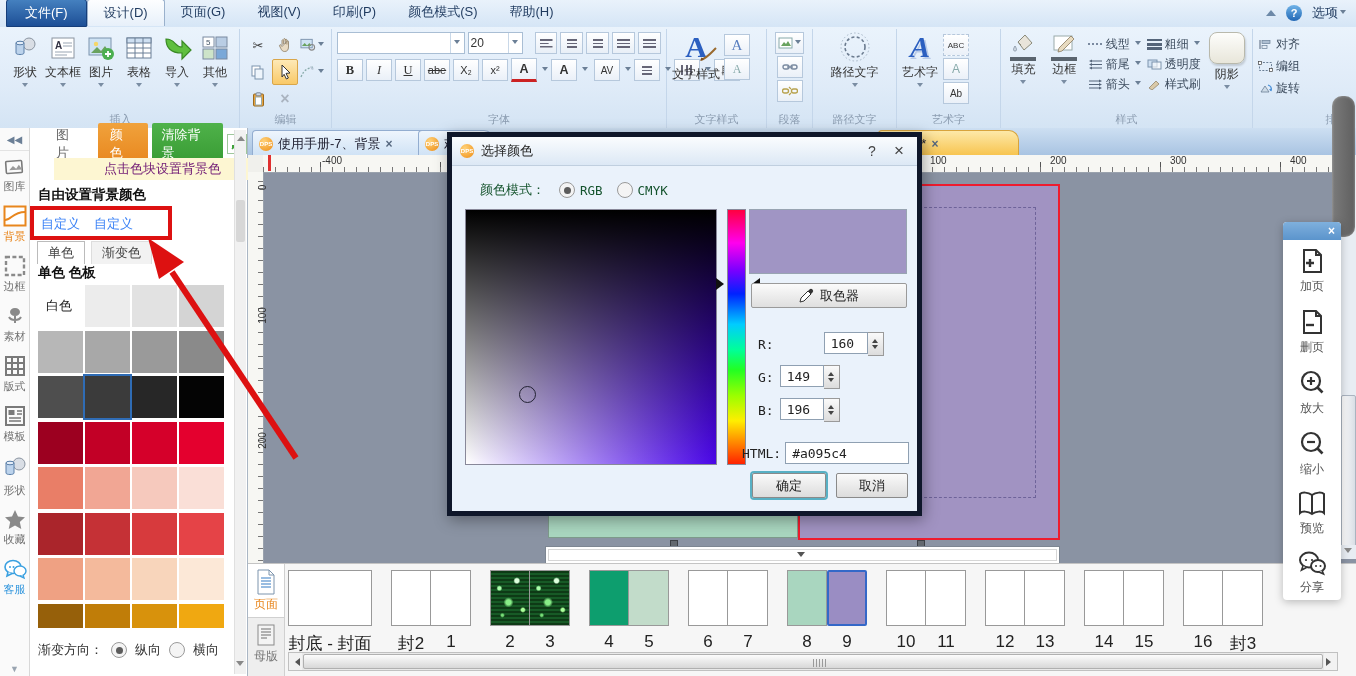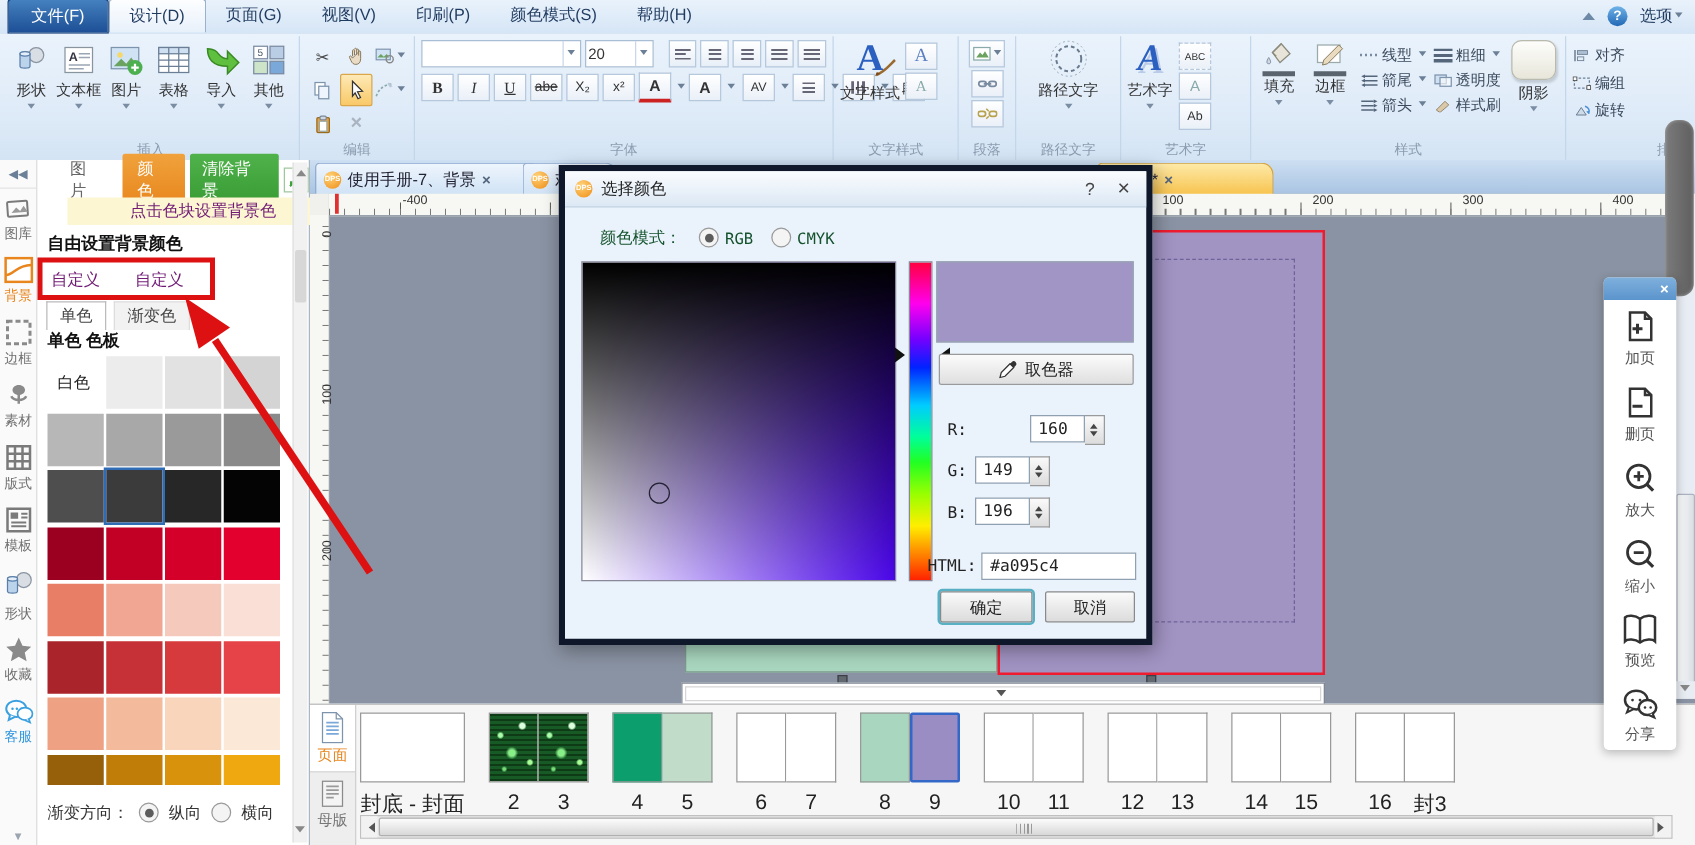--- a/index.html
+++ b/index.html
@@ -56,21 +56,21 @@
   .rail-bottom{position:absolute;bottom:2px;left:0;right:0;text-align:center;color:#9aa5b1;font-size:9px;}
   
   .side-panel{position:absolute;left:30px;top:128px;width:218px;height:548px;background:#ffffff;border-right:1px solid #aab6c4;box-sizing:border-box;}
   .panel-tabs{position:absolute;left:0;top:4px;height:24px;display:flex;align-items:center;gap:4px;padding-left:14px;}
   .ptab{font-size:13px;color:#666;padding:3px 12px;}
   .ptab.color{background:linear-gradient(#f0a23c,#e8861d);color:#fff;border-radius:2px;}
   .pclear{background:linear-gradient(#4fb24a,#379a32);color:#fff;font-size:13px;padding:3px 10px;border-radius:2px;}
   .expand-btn{width:18px;height:18px;border:1px solid #9fc79c;background:#fff;display:flex;align-items:center;justify-content:center;}
   .panel-hint{position:absolute;left:0;top:30px;width:100%;height:22px;background:#fdf6d2;color:#701a75;font-size:13px;display:flex;align-items:center;justify-content:center;margin-left:24px;}
   .panel-title{position:absolute;left:8px;font-size:13.5px;font-weight:bold;color:#111;}
-  .custom-row{position:absolute;left:7px;top:84px;width:126px;height:24px;display:flex;align-items:center;gap:28px;padding-left:4px;font-size:13px;color:#701a75;background:#fff;}
+  .custom-row{position:absolute;left:7px;top:84px;width:126px;height:24px;display:flex;align-items:center;gap:14px;padding-left:4px;font-size:13px;color:#3b82f6;background:#fff;}
   .solid-tabs{position:absolute;left:7px;top:113px;display:flex;gap:6px;font-size:13px;color:#444;}
   .stab{padding:2px 10px;background:#f2f2f2;border:1px solid #ddd;border-bottom:none;}
   .stab.on{background:#fff;border-color:#bbb;}
   .palette{position:absolute;left:0;top:157px;width:206px;height:330px;}
   .sw{position:absolute;cursor:pointer;}
   .sw.sel{outline:2px solid #2f6cb5;outline-offset:0;}
   .sw-label{position:absolute;font-size:13px;color:#222;display:flex;align-items:center;padding-left:8px;background:#fff;}
   .grad-dir{position:absolute;left:8px;top:513px;display:flex;align-items:center;gap:8px;font-size:13px;color:#333;}
   .radio{width:14px;height:14px;border-radius:50%;border:1px solid #9a9a9a;background:#f4f4f4;display:inline-flex;align-items:center;justify-content:center;}
   .radio.on:after{content:"";width:7px;height:7px;border-radius:50%;background:#5c5c5c;}
@@ -790,20 +790,30 @@
         <div class="spread">
           <div class="spread-pages">
             <div class="tpage wide" style="background: rgb(255, 255, 255);"></div>
           </div>
           <div class="tlabels">
             <span class="wide">封底 - 封面</span>
           </div>
         </div>
         <div class="spread">
           <div class="spread-pages">
+            <div class="tpage" style="background: rgb(255, 255, 255);"></div>
+            <div class="tpage" style="background: rgb(255, 255, 255);"></div>
+          </div>
+          <div class="tlabels">
+            <span>封2</span>
+            <span>1</span>
+          </div>
+        </div>
+        <div class="spread">
+          <div class="spread-pages">
             <div class="tpage fill-starry"></div>
             <div class="tpage fill-starry"></div>
           </div>
           <div class="tlabels">
             <span>2</span>
             <span>3</span>
           </div>
         </div>
         <div class="spread">
           <div class="spread-pages">

